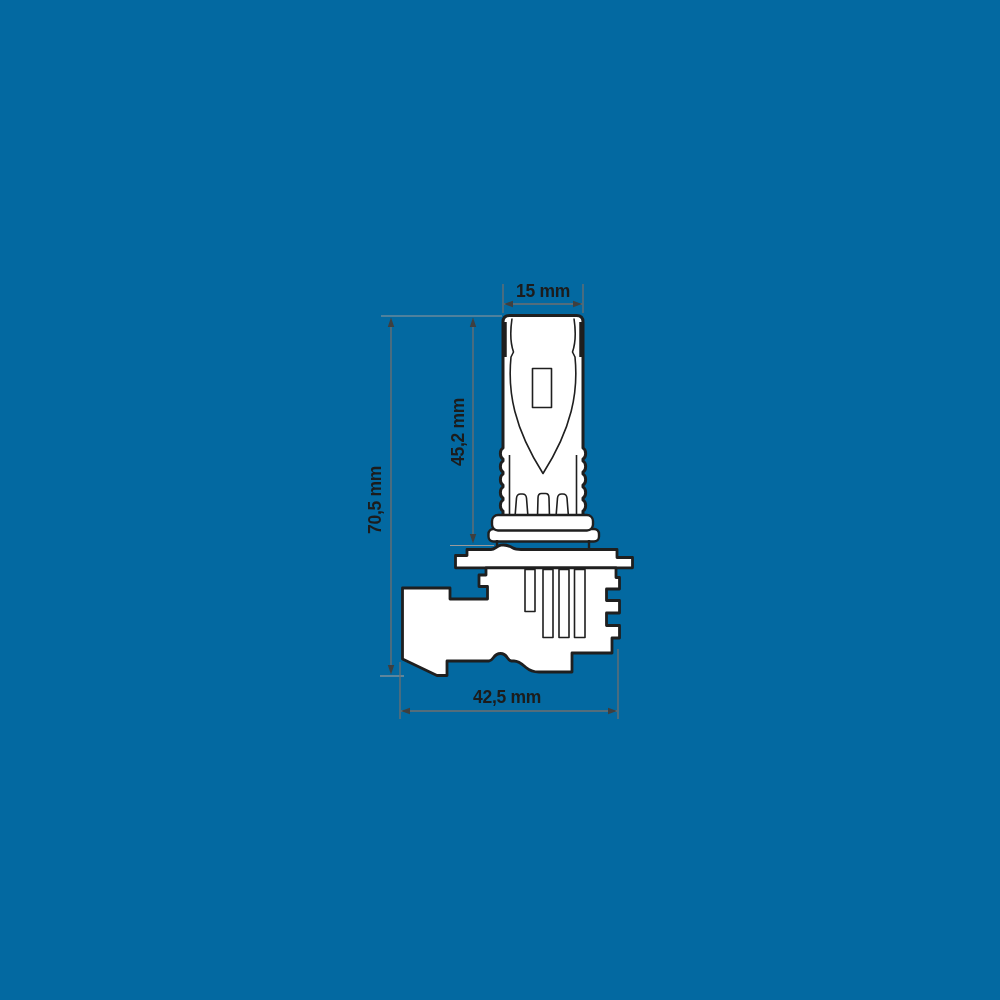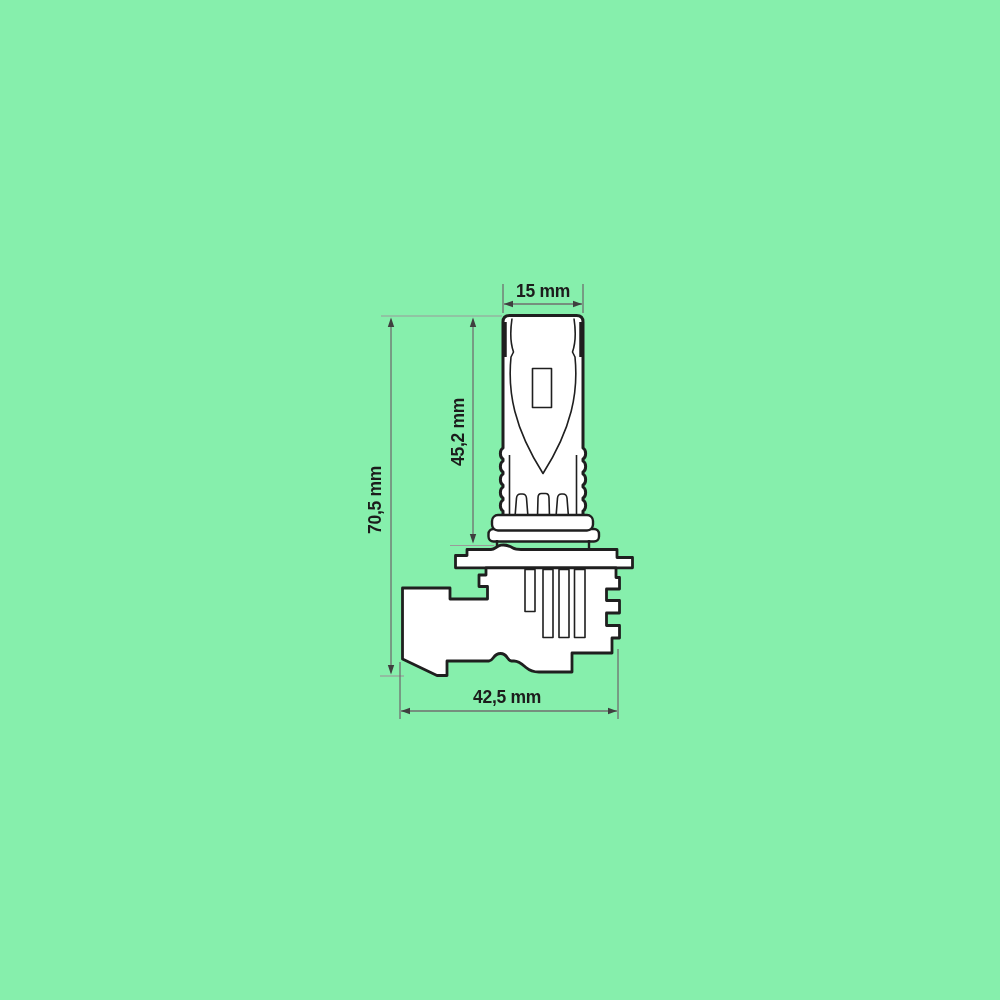--- a/index.html
+++ b/index.html
@@ -7,21 +7,21 @@
     padding: 0;
     background: #ffffff;
     width: 1000px;
     height: 1000px;
     overflow: hidden;
   }
   .stage {
     position: relative;
     width: 1000px;
     height: 1000px;
-    background: #86efac;
+    background: #0369a1;
   }
   svg { display: block; }
   .dim-label {
     font-family: "Liberation Sans", "DejaVu Sans", sans-serif;
     font-weight: 700;
     font-size: 17.5px;
     letter-spacing: -0.3px;
   }
 </style>
 </head>

